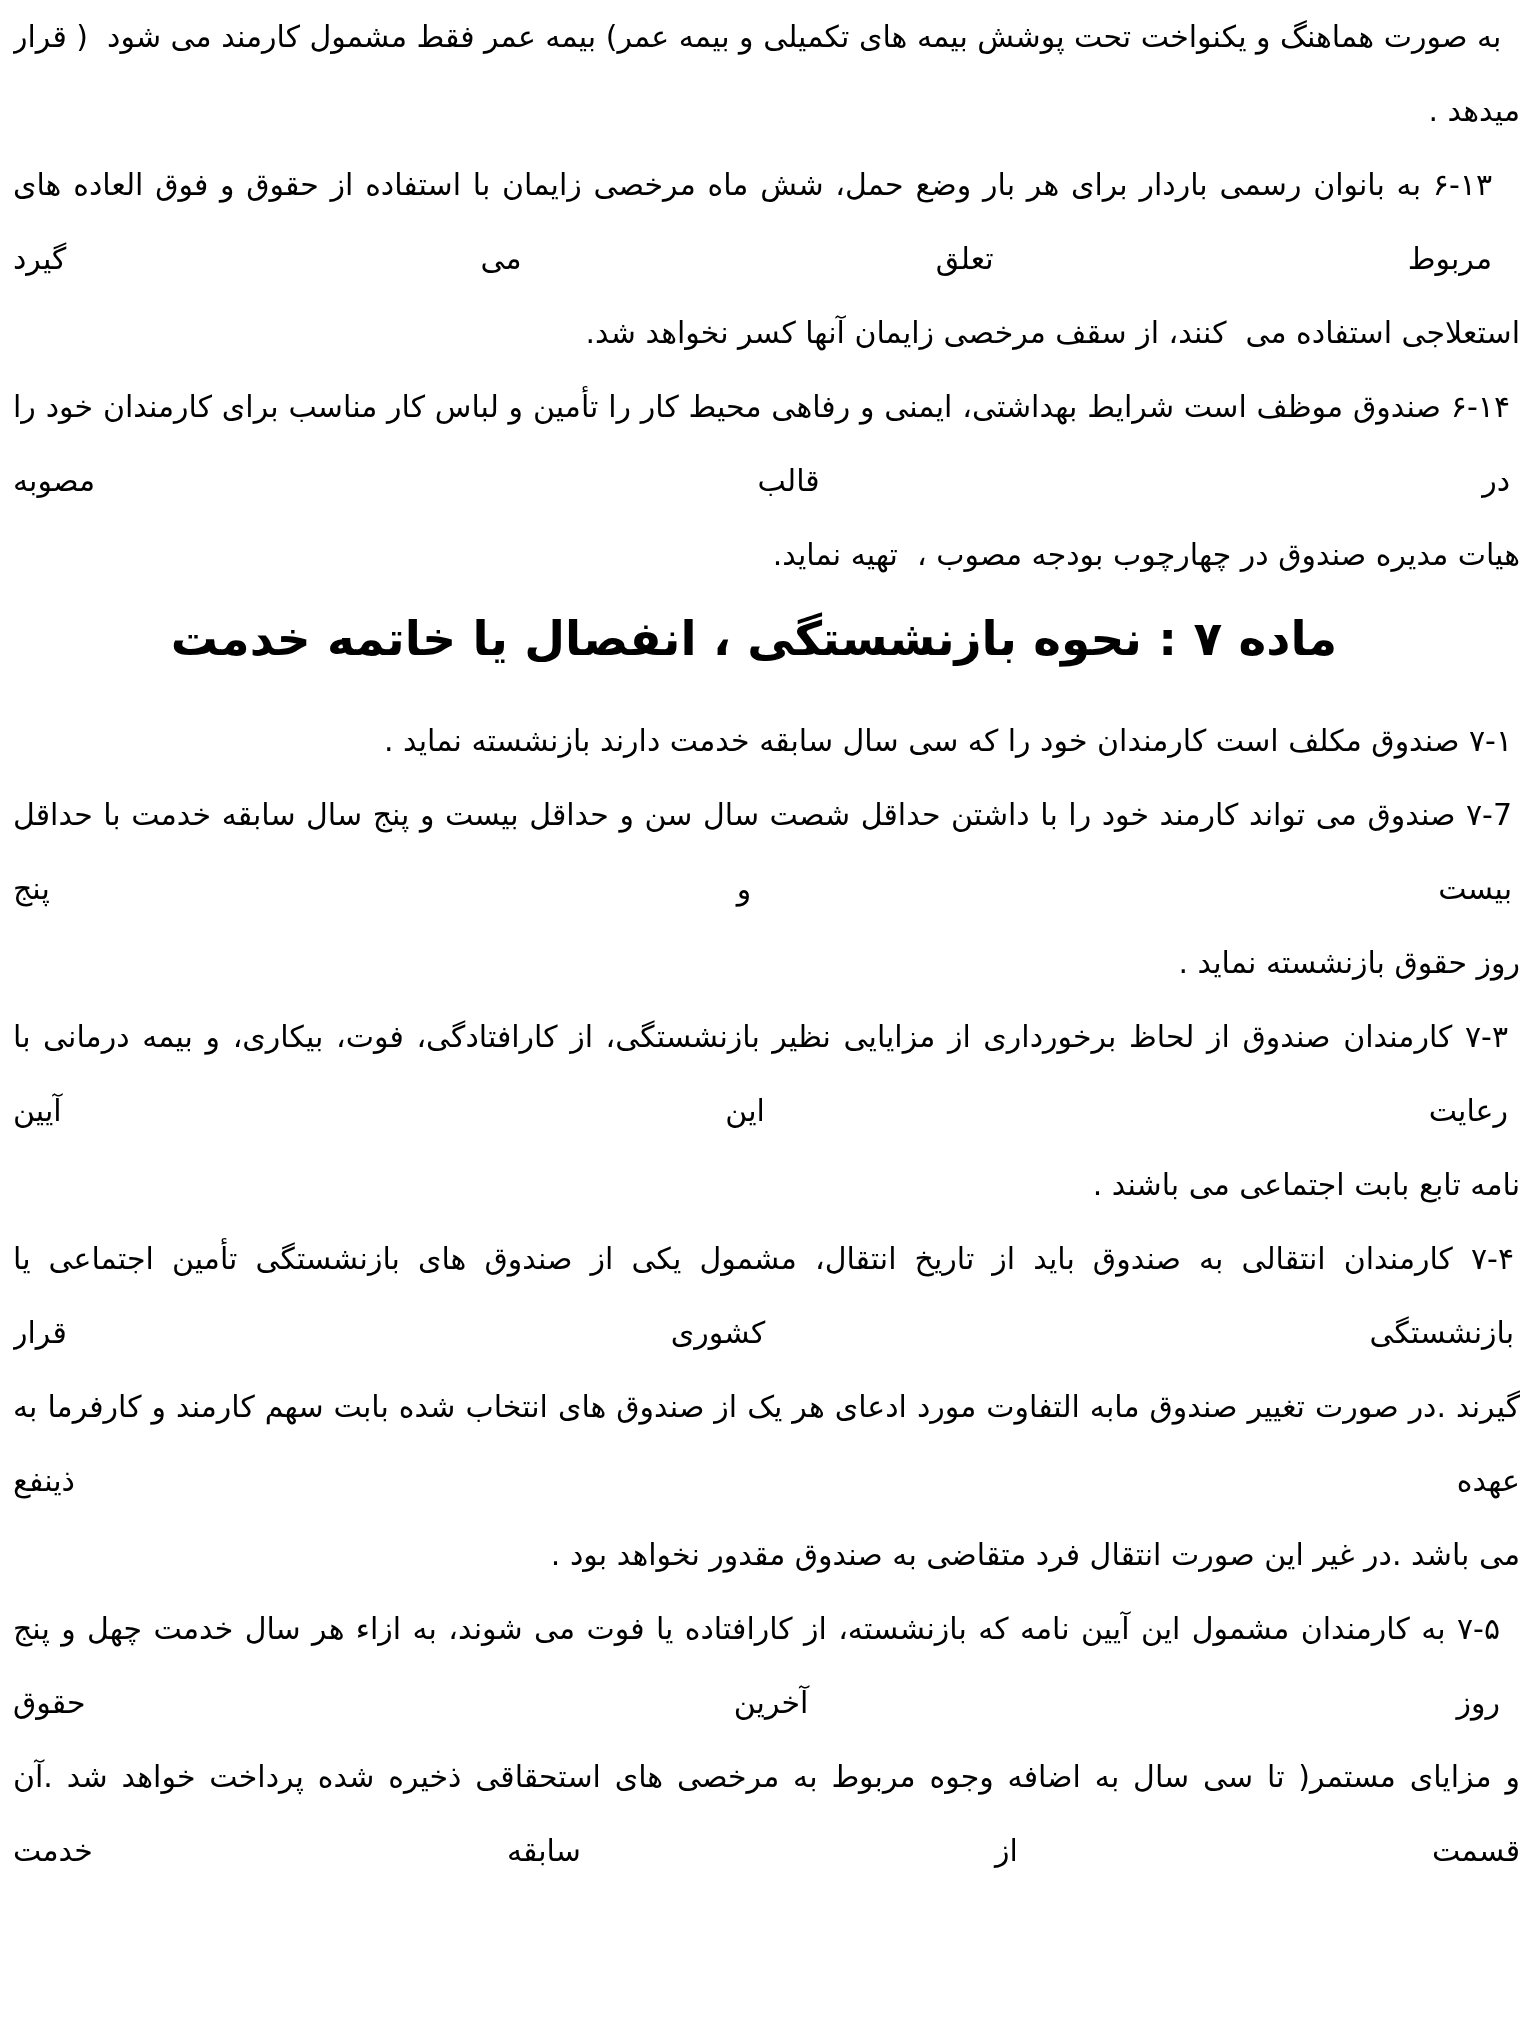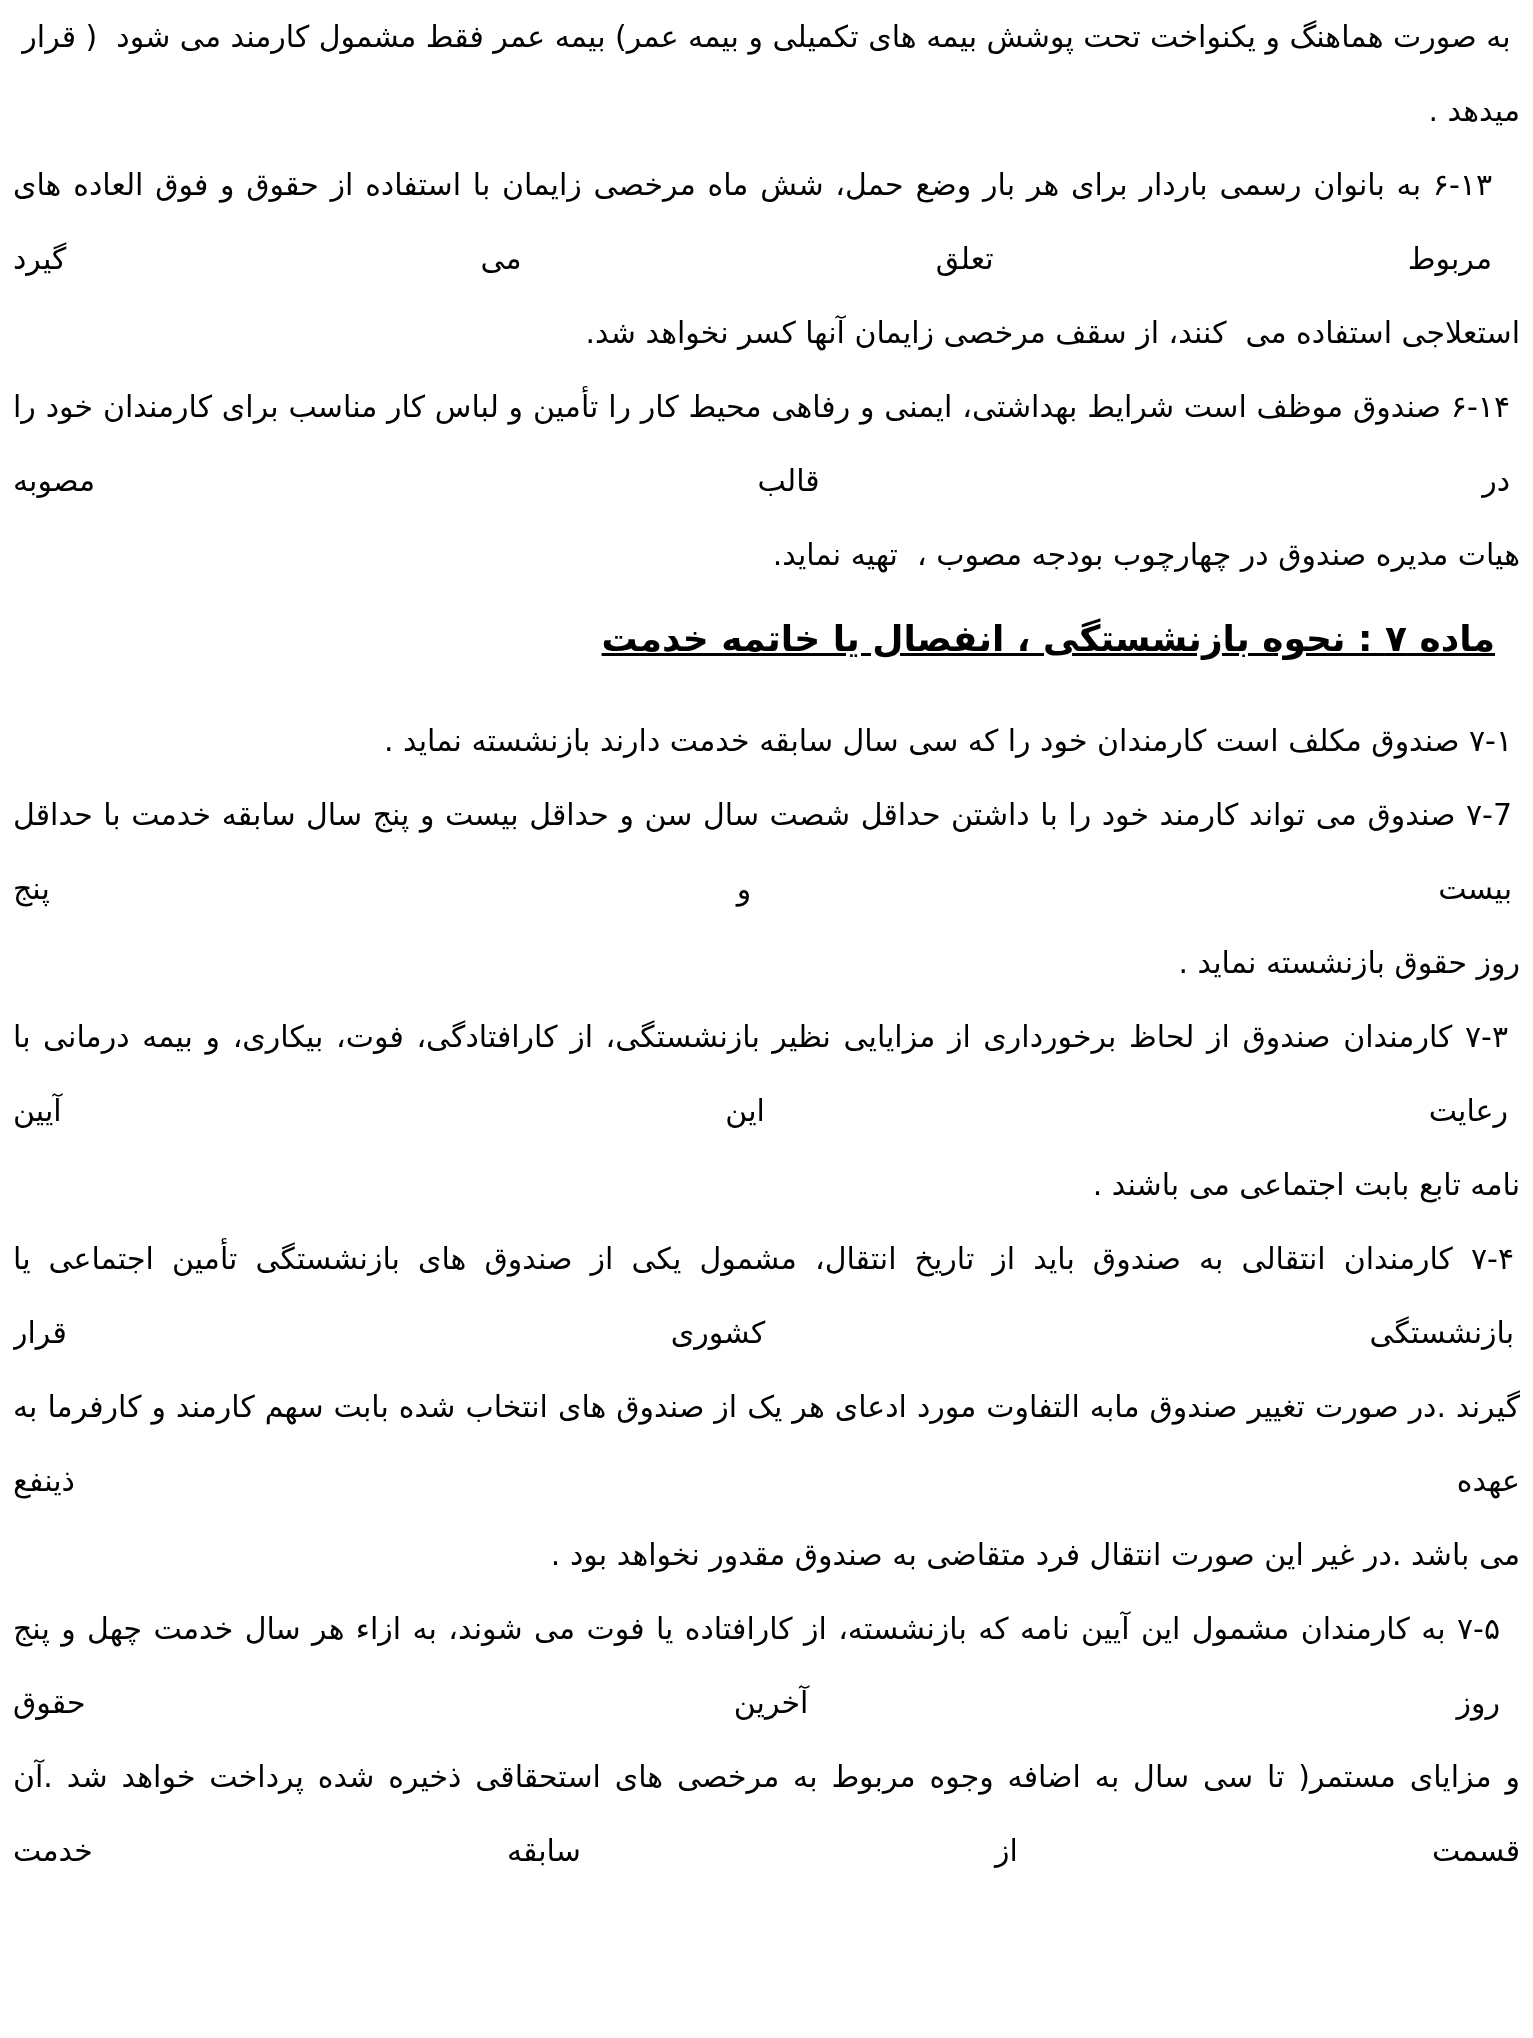--- a/index.html
+++ b/index.html
@@ -25,32 +25,31 @@
   }
   .paragraph { margin: 0; }
   .line {
     line-height: 74px;
     white-space: pre-wrap;
     text-align: justify;
     text-align-last: justify;
     overflow: hidden;
   }
   .line.last {
-    text-align: center;
+    text-align: left;
     text-align-last: right;
   }
   .heading {
     font-weight: bold;
-    font-size: 36px;
+    font-size: 47px;
     line-height: 74px;
-    text-align: right;
+    text-align: center;
     margin-top: 10px;
     margin-bottom: 28px;
     white-space: pre-wrap;
-    text-decoration: underline;
   }
 </style>
 </head>
 <body>
 
 <div id="doc" style="background: rgb(255, 255, 255); color: rgb(0, 0, 0);">
     <div class="paragraph">
       <div class="line last">به صورت هماهنگ و یکنواخت تحت پوشش بیمه های تکمیلی و بیمه عمر) بیمه عمر فقط مشمول کارمند می شود  ( قرار میدهد .</div>
     </div>
     <div class="paragraph">

